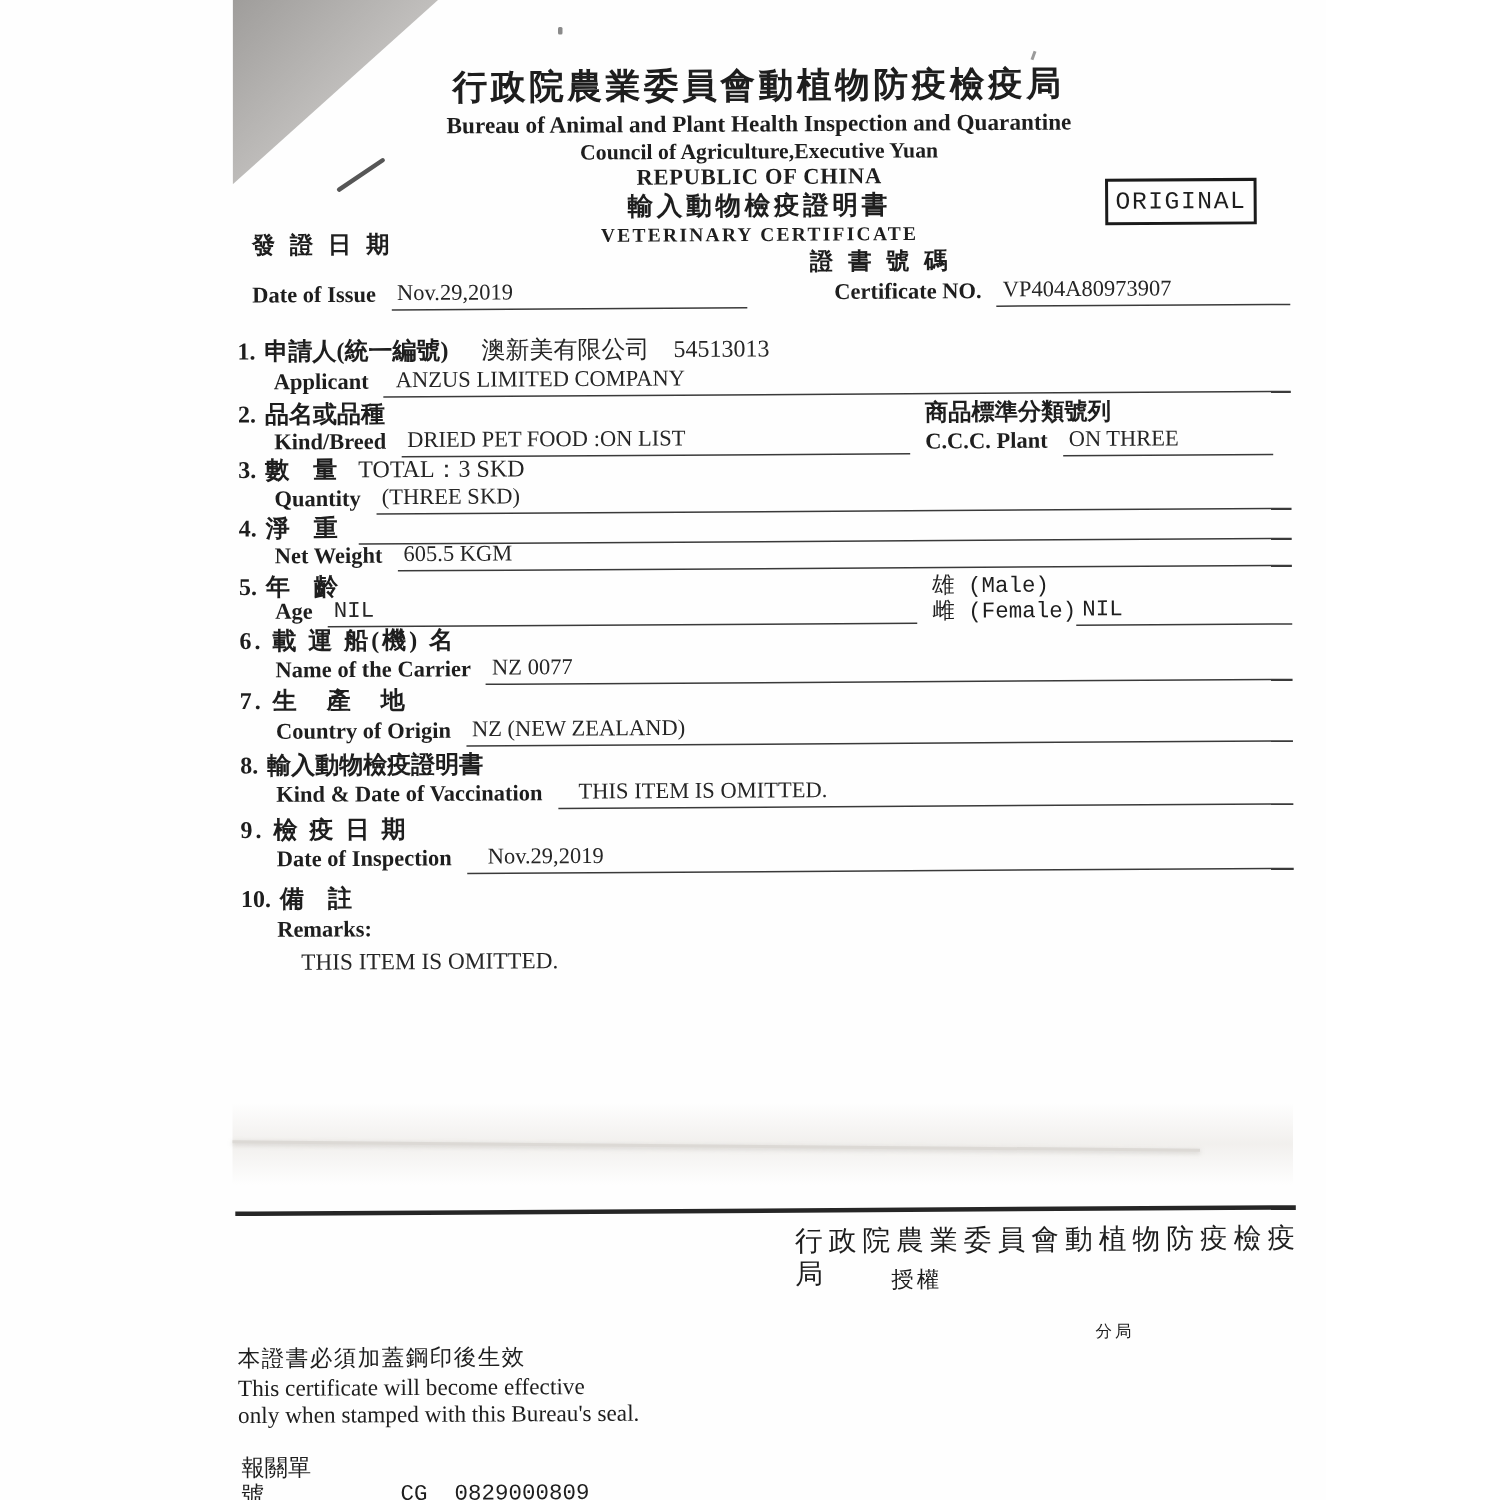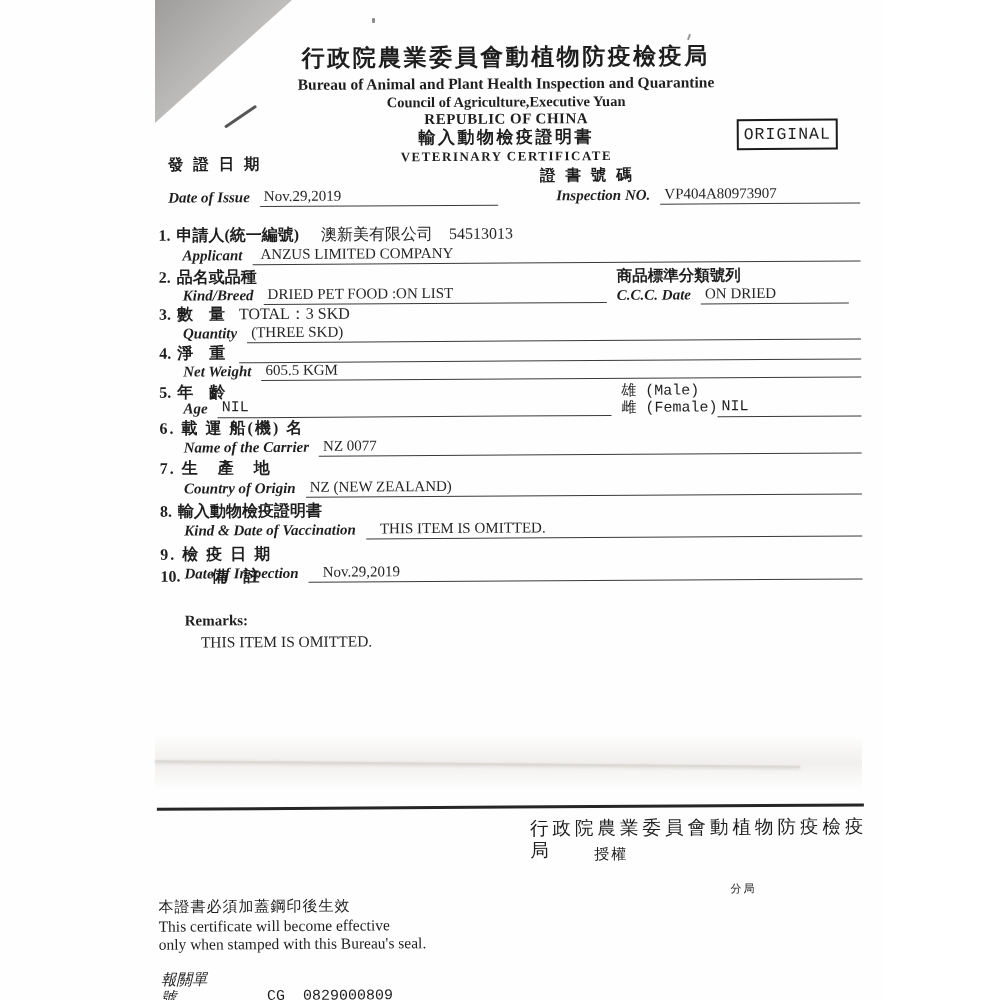--- a/index.html
+++ b/index.html
@@ -8,21 +8,21 @@
   .content{position:absolute;inset:0;transform:rotate(-0.35deg);transform-origin:50% 50%;}
   .line{position:absolute;display:flex;align-items:flex-end;line-height:1.18;}
   .b{font-weight:bold;}
   .w500{font-weight:500;}
   .ul{border-bottom:1.6px solid #3a3a3a;}
   .fill{flex:1;}
   .mono{font-family:"Liberation Mono","DejaVu Sans Mono",monospace;}
   .pre{white-space:pre;margin-left:44px;}
   .val{font-weight:normal;color:#262626;}
   .ctr{justify-content:center;}
-  .mr10{margin-right:10px;font-style:italic;} .mr6{margin-right:6px;} .ml14{margin-left:14px;} .ml22{margin-left:22px;}
+  .mr10{margin-right:10px;} .mr6{margin-right:6px;} .ml14{margin-left:14px;} .ml22{margin-left:22px;}
   .pl4{padding-left:4px;} .pl8{padding-left:8px;} .pl14{padding-left:14px;}
 
   
   .t1{left:155px;top:44px;width:707px;font-size:23px;letter-spacing:2.5px;font-weight:600;}
   .t2{left:155px;top:75px;width:707px;font-size:15.5px;font-weight:bold;}
   .t3{left:155px;top:94px;width:707px;font-size:14.5px;font-weight:bold;}
   .t4{left:155px;top:111px;width:707px;font-size:15px;font-weight:bold;letter-spacing:.5px;}
   .t5{left:155px;top:128px;width:707px;font-size:17px;letter-spacing:2.5px;font-weight:600;}
   .t6{left:155px;top:149px;width:707px;font-size:13px;font-weight:bold;letter-spacing:1.5px;}
   .orig{left:739px;top:121px;width:97px;height:27px;border:2px solid #1b1b1b;
@@ -42,21 +42,21 @@
   .i2e{left:184px;top:285px;width:424px;}  .ccce{left:618px;top:287px;width:232px;font-size:15px;}
   .i3z{left:160px;top:304px;}  .i3e{left:184px;top:323px;width:678px;}
   .i4z{left:160px;top:343px;width:702px;}  .i4e{left:184px;top:361px;width:678px;}
   .i5z{left:160px;top:382px;}  .i5e{left:184px;top:398px;width:428px;}
   .male{left:622px;top:384px;font-size:15px;}
   .female{left:622px;top:400px;width:240px;font-size:15px;}
   .i6z{left:160px;top:418px;letter-spacing:2px;}  .i6e{left:184px;top:437px;width:678px;}
   .i7z{left:160px;top:458px;letter-spacing:2px;}  .i7e{left:184px;top:478px;width:678px;}
   .i8z{left:160px;top:501px;}  .i8e{left:184px;top:520px;width:678px;}
   .i9z{left:160px;top:544px;letter-spacing:2px;}  .i9e{left:184px;top:563px;width:678px;}
-  .i10z{left:160px;top:566px;gap:25px;}  .i10e{left:184px;top:611px;}
+  .i10z{left:160px;top:590px;}  .i10e{left:184px;top:611px;}
   .i10v{left:200px;top:632px;font-size:15.5px;}
 
   
   .frule{position:absolute;left:155px;top:806px;width:707px;height:2.5px;background:#262626;}
   .fagency{left:528px;top:819px;font-size:18.5px;letter-spacing:4px;font-weight:500;}
   .fauth{left:592px;top:847px;font-size:15px;letter-spacing:2px;}
   .fbranch{left:728px;top:884px;font-size:11px;letter-spacing:2px;}
   .fsealzh{left:156px;top:897px;font-size:15px;letter-spacing:1px;}
   .fsen1{left:156px;top:916px;font-size:15.5px;}
   .fsen2{left:156px;top:934px;font-size:15.5px;}
@@ -98,21 +98,21 @@
     <div class="line t6 ctr">VETERINARY CERTIFICATE</div>
     <div class="line orig mono">ORIGINAL</div>
 
     <div class="line lab-issue-zh b">發 證 日 期</div>
     <div class="line lab-cert-zh b">證 書 號 碼</div>
     <div class="line row-issue">
       <span class="b mr10">Date of Issue</span>
       <span class="val ul fill pl4">Nov.29,2019</span>
     </div>
     <div class="line row-cert">
-      <span class="b mr10">Inspection NO.</span>
+      <span class="b mr10">Certificate NO.</span>
       <span class="val ul fill pl4">VP404A80973907</span>
     </div>
 
     <div class="line i1z zhl">
       <span class="b mr6">1.</span>
       <span class="b">申請人(統一編號)</span>
       <span class="val ml22 pre">澳新美有限公司　54513013</span>
     </div>
     <div class="line i1e enl">
       <span class="b mr10">Applicant</span>
@@ -122,22 +122,22 @@
     <div class="line i2z zhl">
       <span class="b mr6">2.</span>
       <span class="b">品名或品種</span>
     </div>
     <div class="line cccz b">商品標準分類號列</div>
     <div class="line i2e enl">
       <span class="b mr10">Kind/Breed</span>
       <span class="val ul fill pl4">DRIED PET FOOD :ON LIST</span>
     </div>
     <div class="line ccce">
-      <span class="b mr10">C.C.C. Date</span>
-      <span class="val ul fill pl4">ON DRIED</span>
+      <span class="b mr10">C.C.C. Plant</span>
+      <span class="val ul fill pl4">ON THREE</span>
     </div>
 
     <div class="line i3z zhl">
       <span class="b mr6">3.</span>
       <span class="b">數　量</span>
       <span class="val ml14 pre">TOTAL：3 SKD</span>
     </div>
     <div class="line i3e enl">
       <span class="b mr10">Quantity</span>
       <span class="val ul fill pl4">(THREE SKD)</span>

